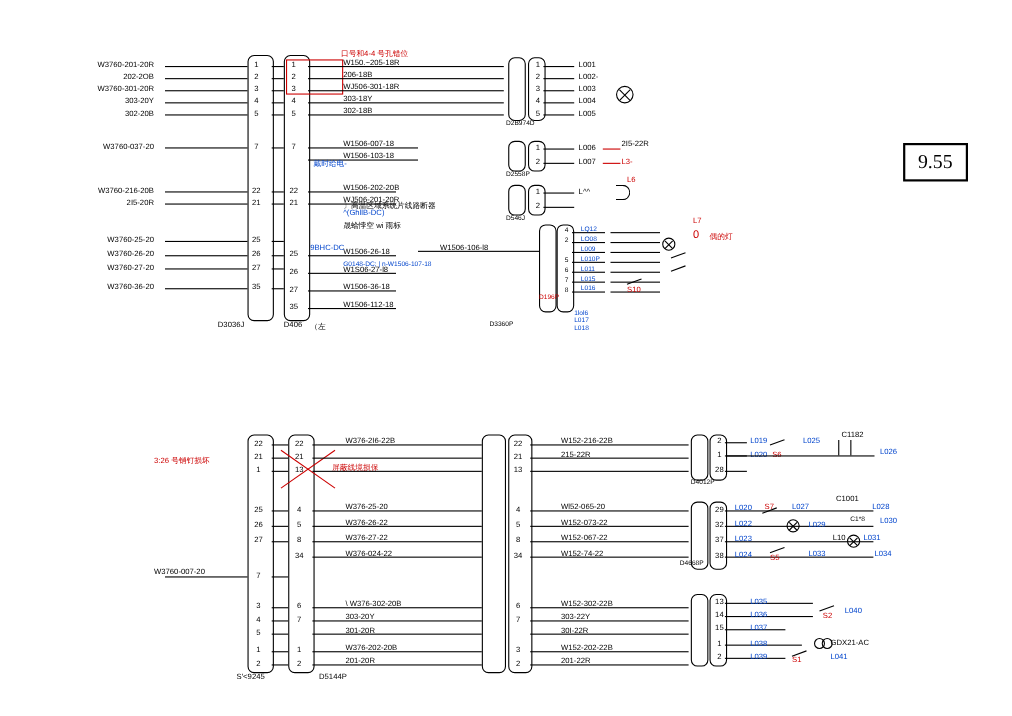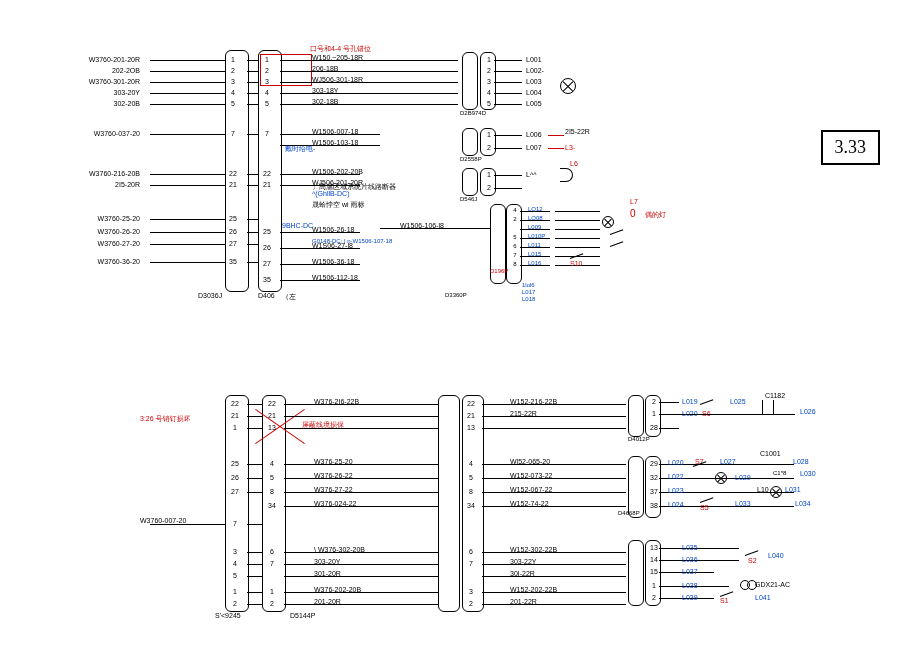--- a/index.html
+++ b/index.html
@@ -94,21 +94,21 @@
     width: 14px;
     border-top: 1px solid #000;
     transform-origin: left;
     transform: rotate(-20deg);
   }
 </style>
 </head>
 <body>
 
 <div class="diagram-area">
-  <div class="page-number">3.33</div>
+  <div class="page-number">9.55</div>
 
   <div class="connector" style="left:225px;top:50px;width:22px;height:240px;"></div>
   <div class="conn-label" style="left:198px;top:292px;">D3036J</div>
 
   <div id="top-left-pins">
       <div class="wire" style="left:150px;top:60px;width:75px;"></div>
       <div class="wire-label left" style="left:140px;top:56px;transform:translateX(-100%);">W3760-201-20R</div>
       <div class="pin-num" style="position:absolute;left:228px;top:56px;">1</div>
       <div class="wire" style="left:247px;top:60px;width:11px;"></div>
       <div class="wire" style="left:150px;top:71px;width:75px;"></div>

